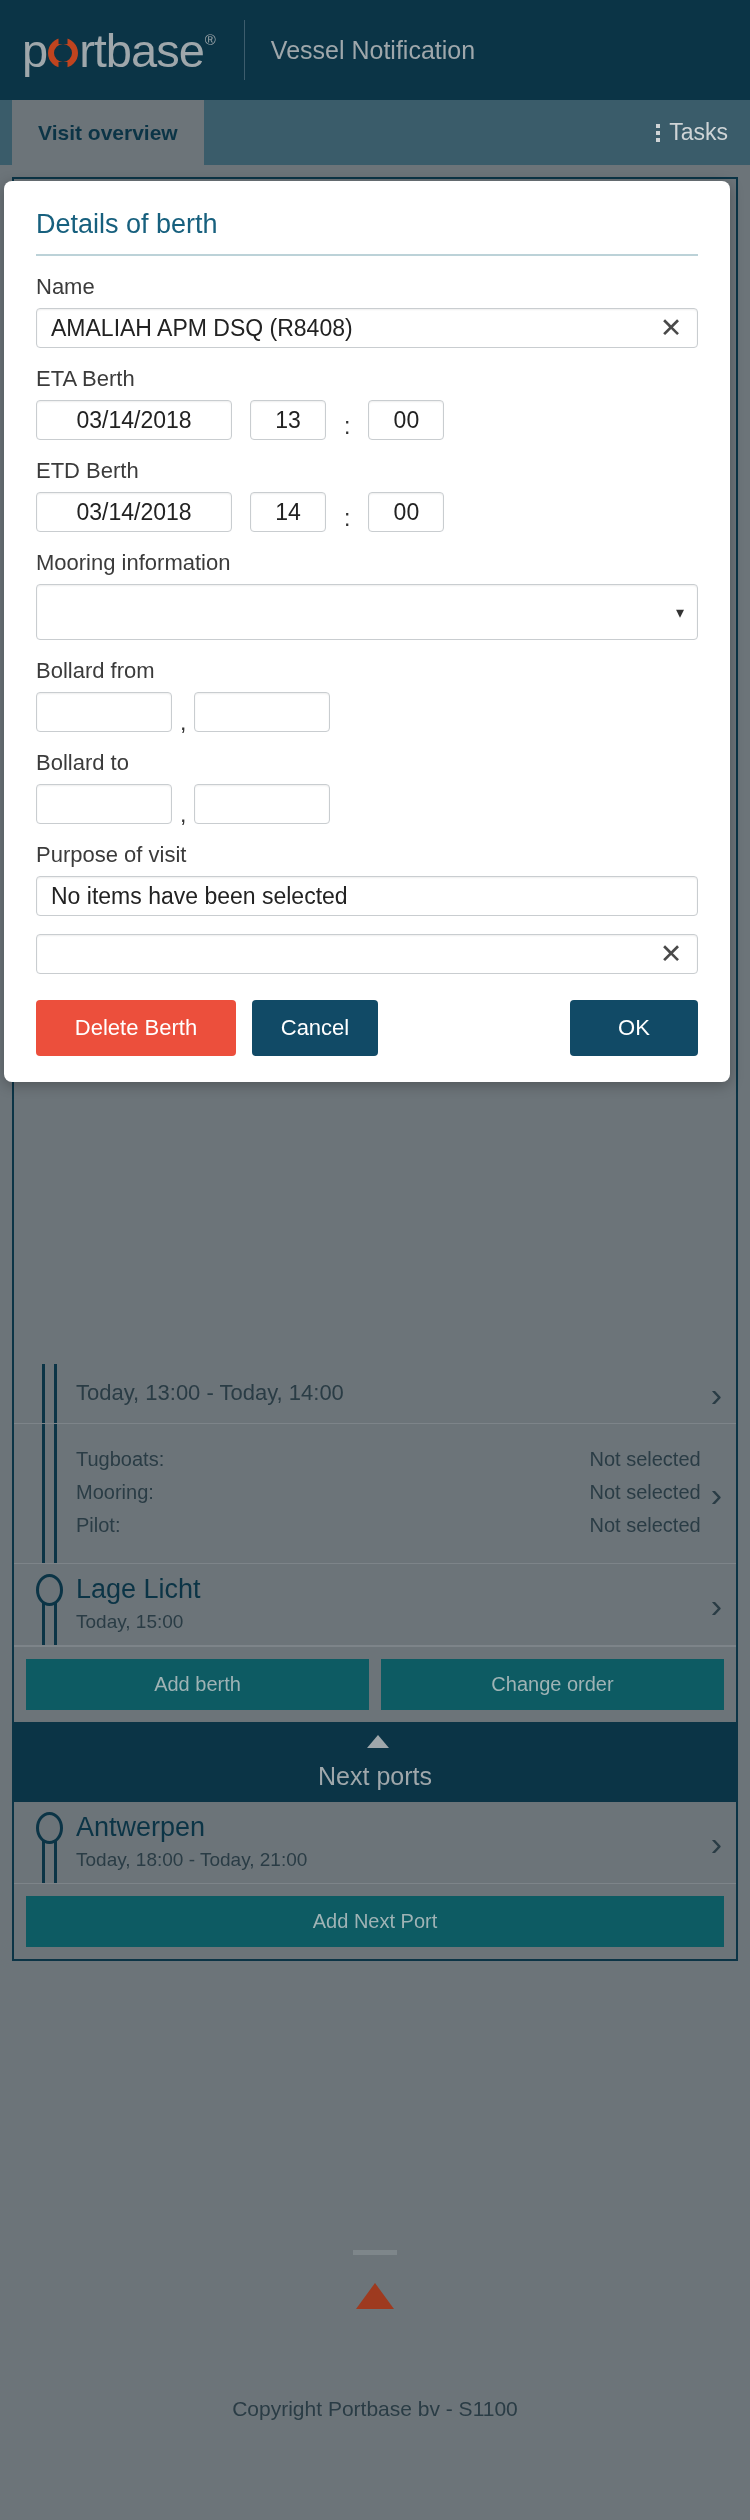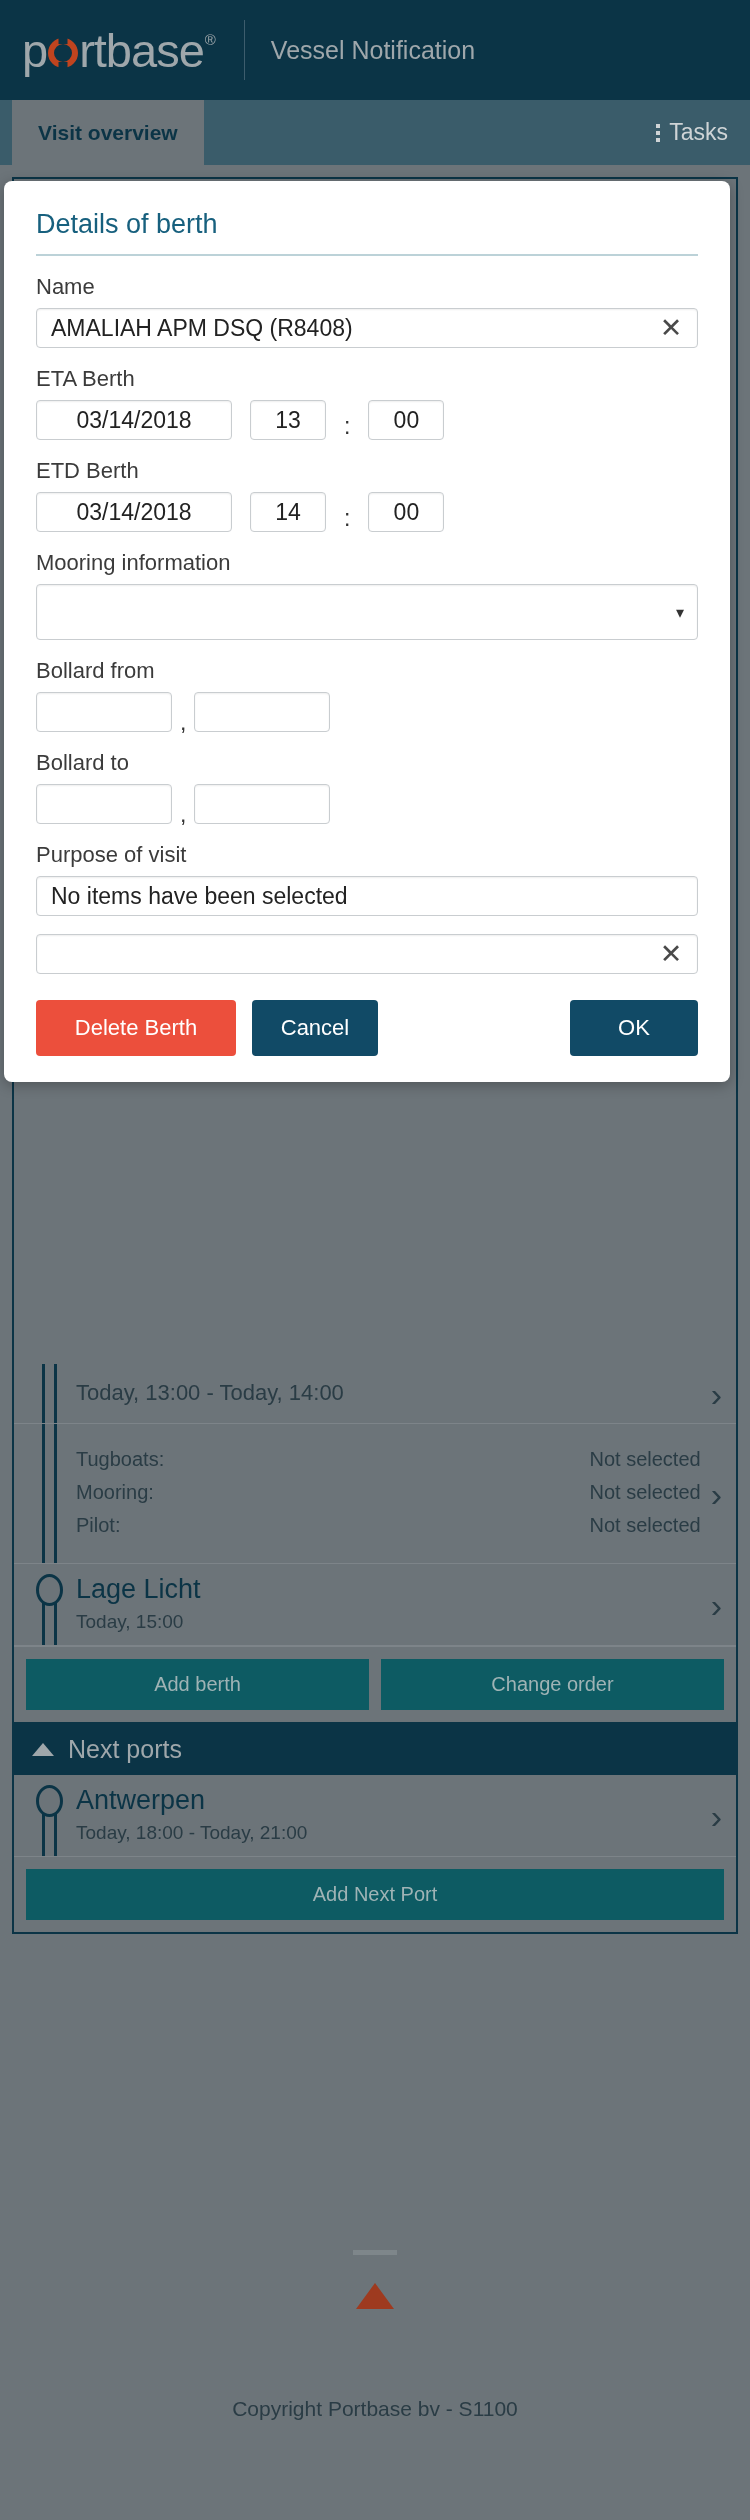--- a/index.html
+++ b/index.html
@@ -201,20 +201,21 @@
   }
 
   .sectionhead {
     background: #0b3446;
     color: #9fa7ab;
     font-size: 25px;
     padding: 11px 14px;
     display: flex;
     align-items: center;
     gap: 14px;
+    flex-direction: column;
   }
   .caret-up {
     width: 0; height: 0;
     border-left: 11px solid transparent;
     border-right: 11px solid transparent;
     border-bottom: 13px solid #9fa7ab;
     margin-left: 6px;
   }
 
   

